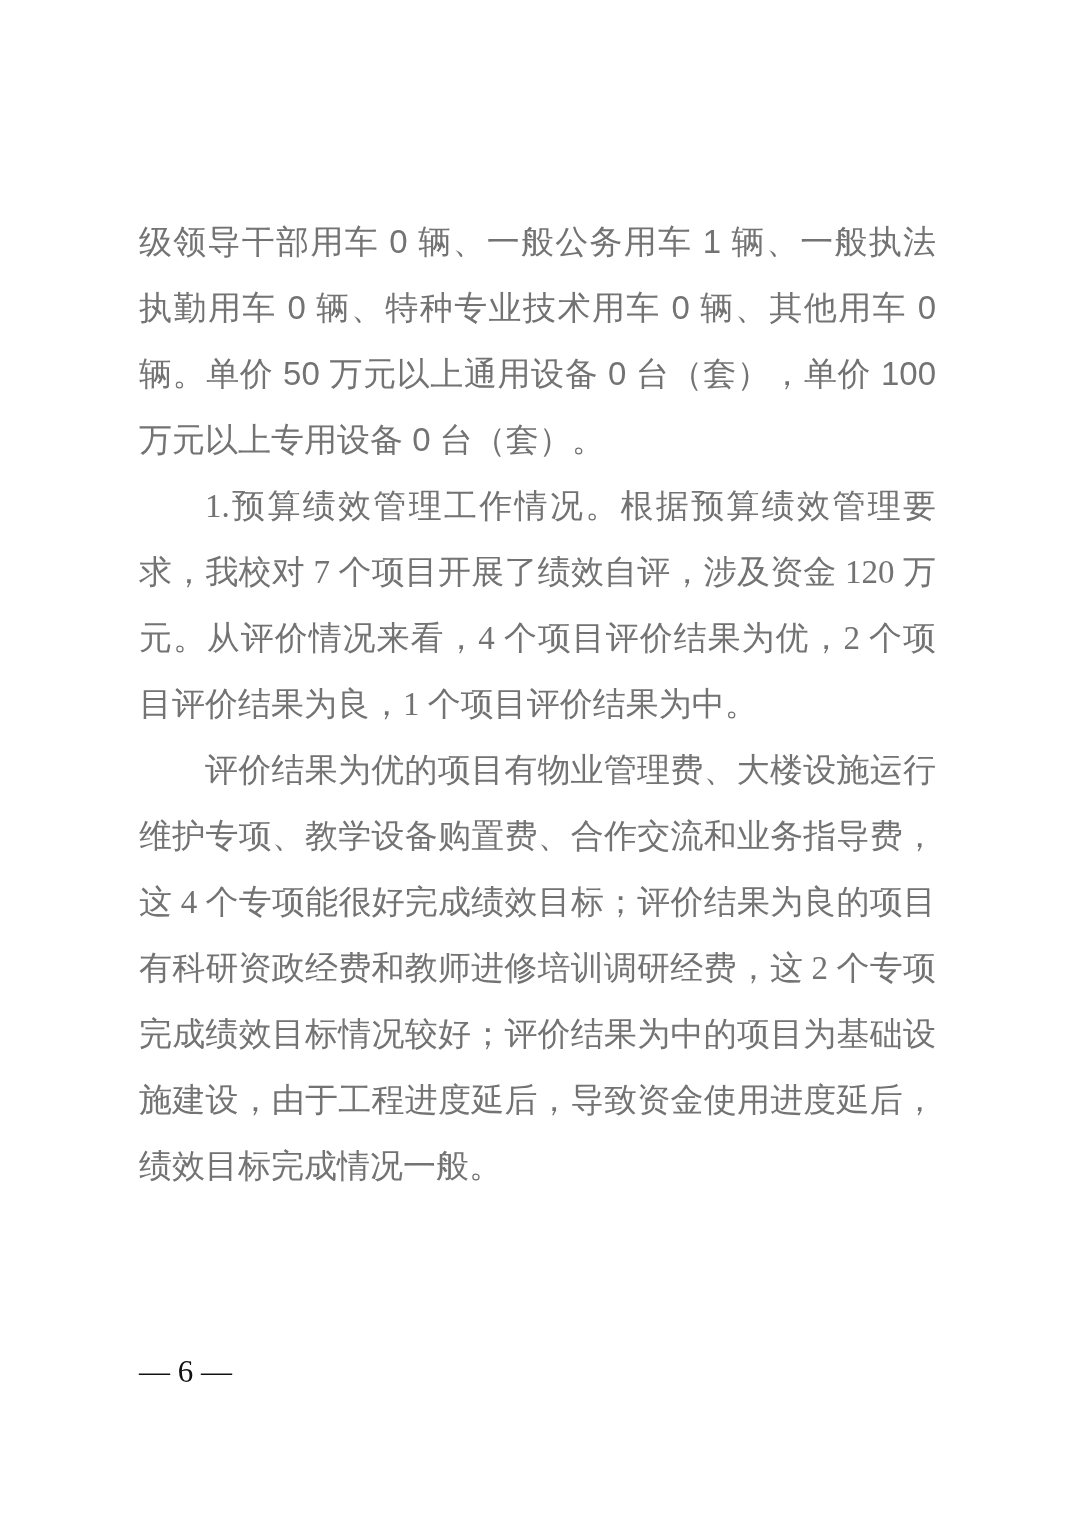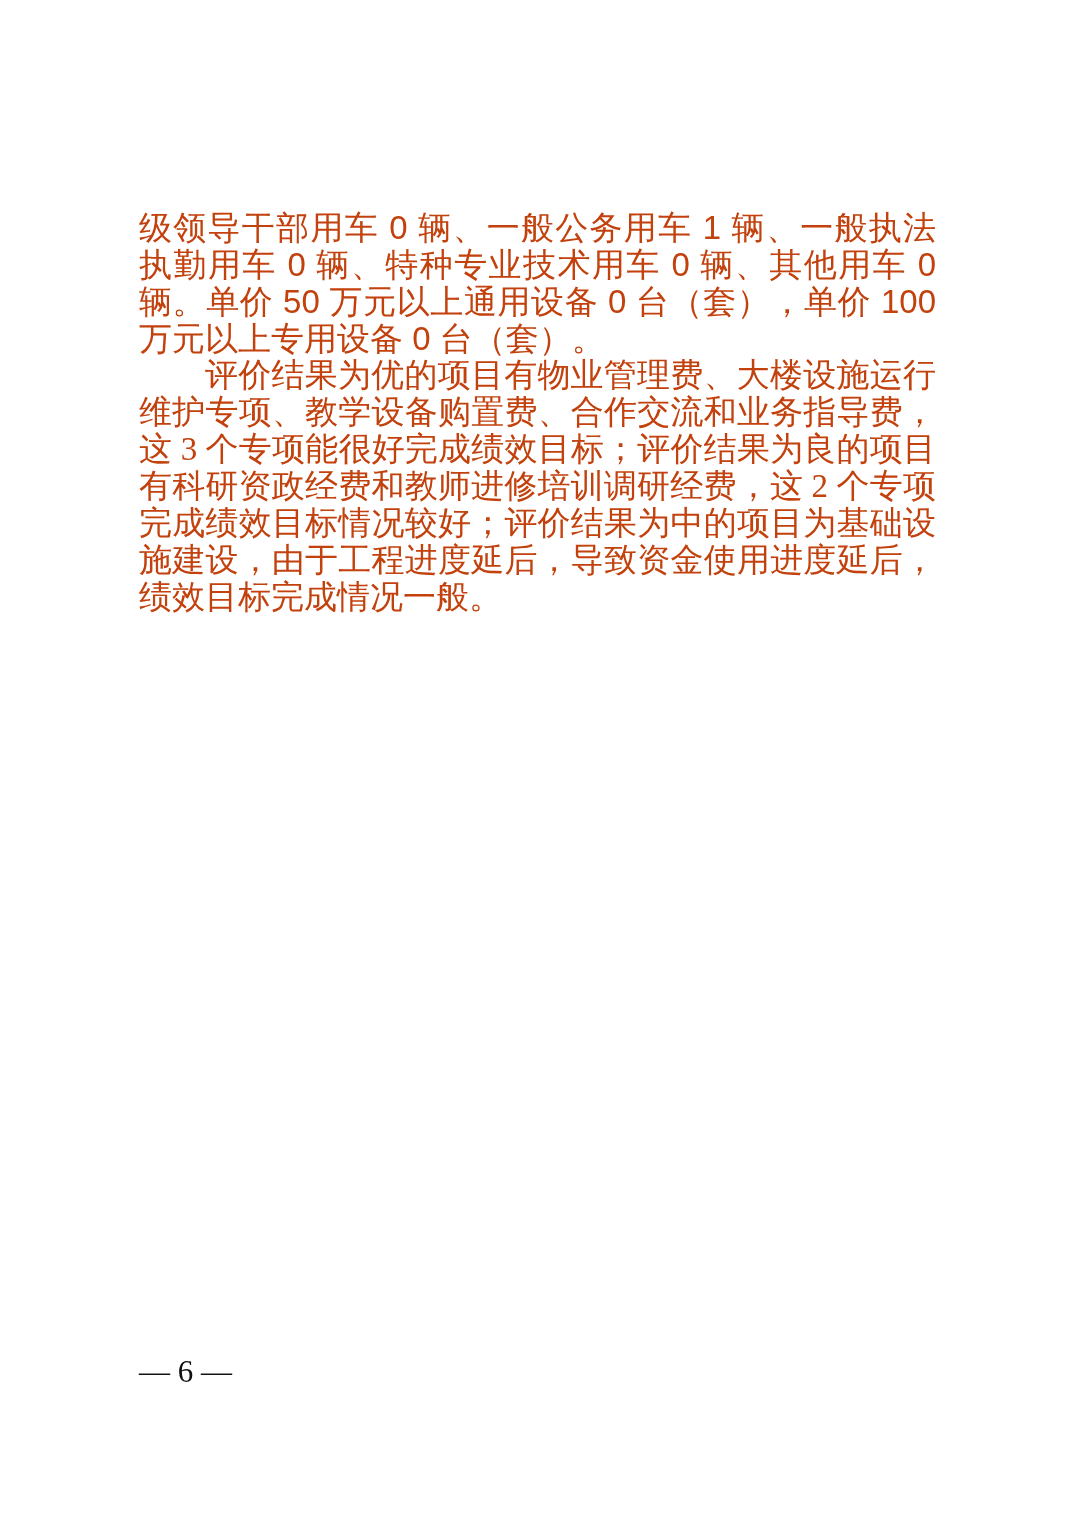--- a/index.html
+++ b/index.html
@@ -18,23 +18,23 @@
   .content {
     position: absolute;
     left: 139px;
     top: 209px;
     width: 797px;
   }
   .content p {
     margin: 0;
     padding: 0;
     font-size: 33px;
-    line-height: 37px;
+    line-height: 66px;
     text-align: justify;
-    color: #c2410c;
+    color: #737373;
     word-break: break-all;
   }
   
   .num-sans {
     font-family: "Liberation Sans", sans-serif;
   }
   
   .num-serif {
     font-family: "Liberation Serif", serif;
   }
@@ -68,22 +68,23 @@
 
 <div class="page">
 
   <main class="content">
 
     <p class="num-sans">级领导干部用车 0 辆、一般公务用车 1 辆、一般执法执勤用车 0 辆、特种专业技术用车 0 辆、其他用车 0 辆。单价 50 万元以上通用设备 0 台（套），单价 100 万元以上专用设备 0 台（套）。</p>
 
 
 
 
+    <p class="num-serif indent-2em mt-13">1.预算绩效管理工作情况。根据预算绩效管理要求，我校对 7 个项目开展了绩效自评，涉及资金 120 万元。从评价情况来看，4 个项目评价结果为优，2 个项目评价结果为良，1 个项目评价结果为中。</p>
 
-    <p class="num-serif indent-2em">评价结果为优的项目有物业管理费、大楼设施运行维护专项、教学设备购置费、合作交流和业务指导费，这 3 个专项能很好完成绩效目标；评价结果为良的项目有科研资政经费和教师进修培训调研经费，这 2 个专项完成绩效目标情况较好；评价结果为中的项目为基础设施建设，由于工程进度延后，导致资金使用进度延后，绩效目标完成情况一般。</p>
+    <p class="num-serif indent-2em">评价结果为优的项目有物业管理费、大楼设施运行维护专项、教学设备购置费、合作交流和业务指导费，这 4 个专项能很好完成绩效目标；评价结果为良的项目有科研资政经费和教师进修培训调研经费，这 2 个专项完成绩效目标情况较好；评价结果为中的项目为基础设施建设，由于工程进度延后，导致资金使用进度延后，绩效目标完成情况一般。</p>
 
   </main>
 
   <footer class="footer">
     <span>— 6 —</span>
   </footer>
 
 </div>
 
 </body></html>

